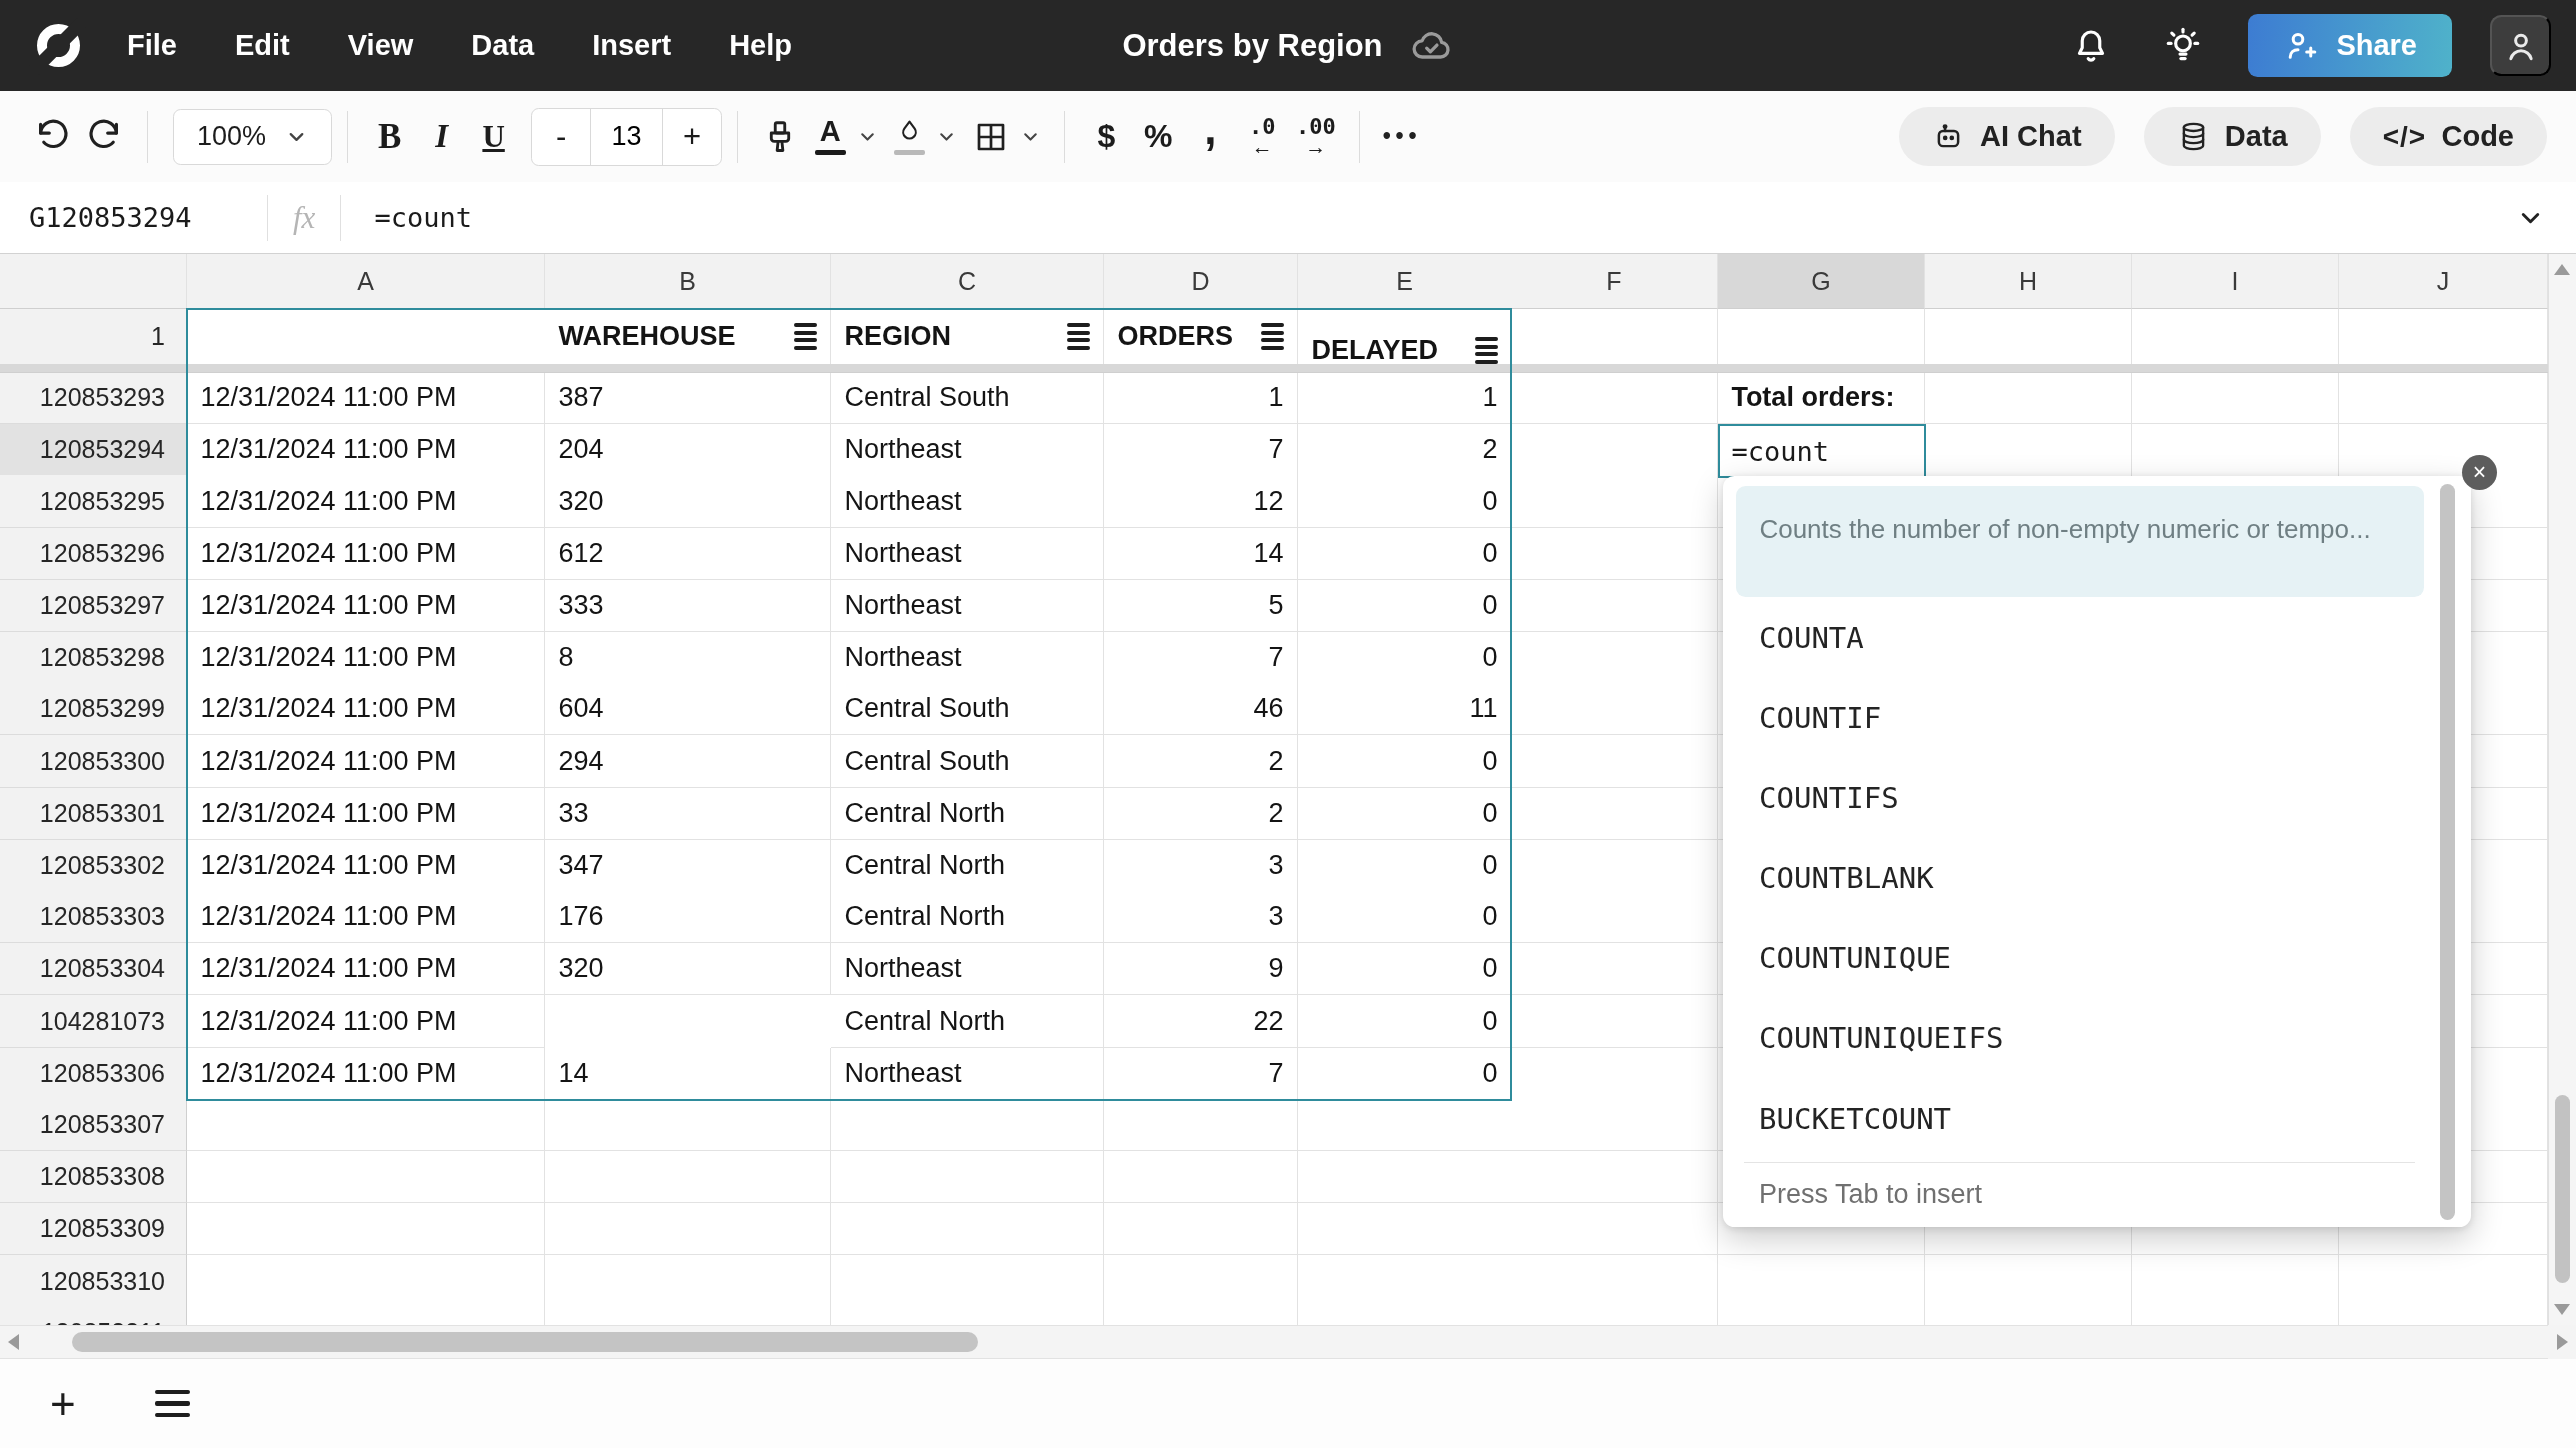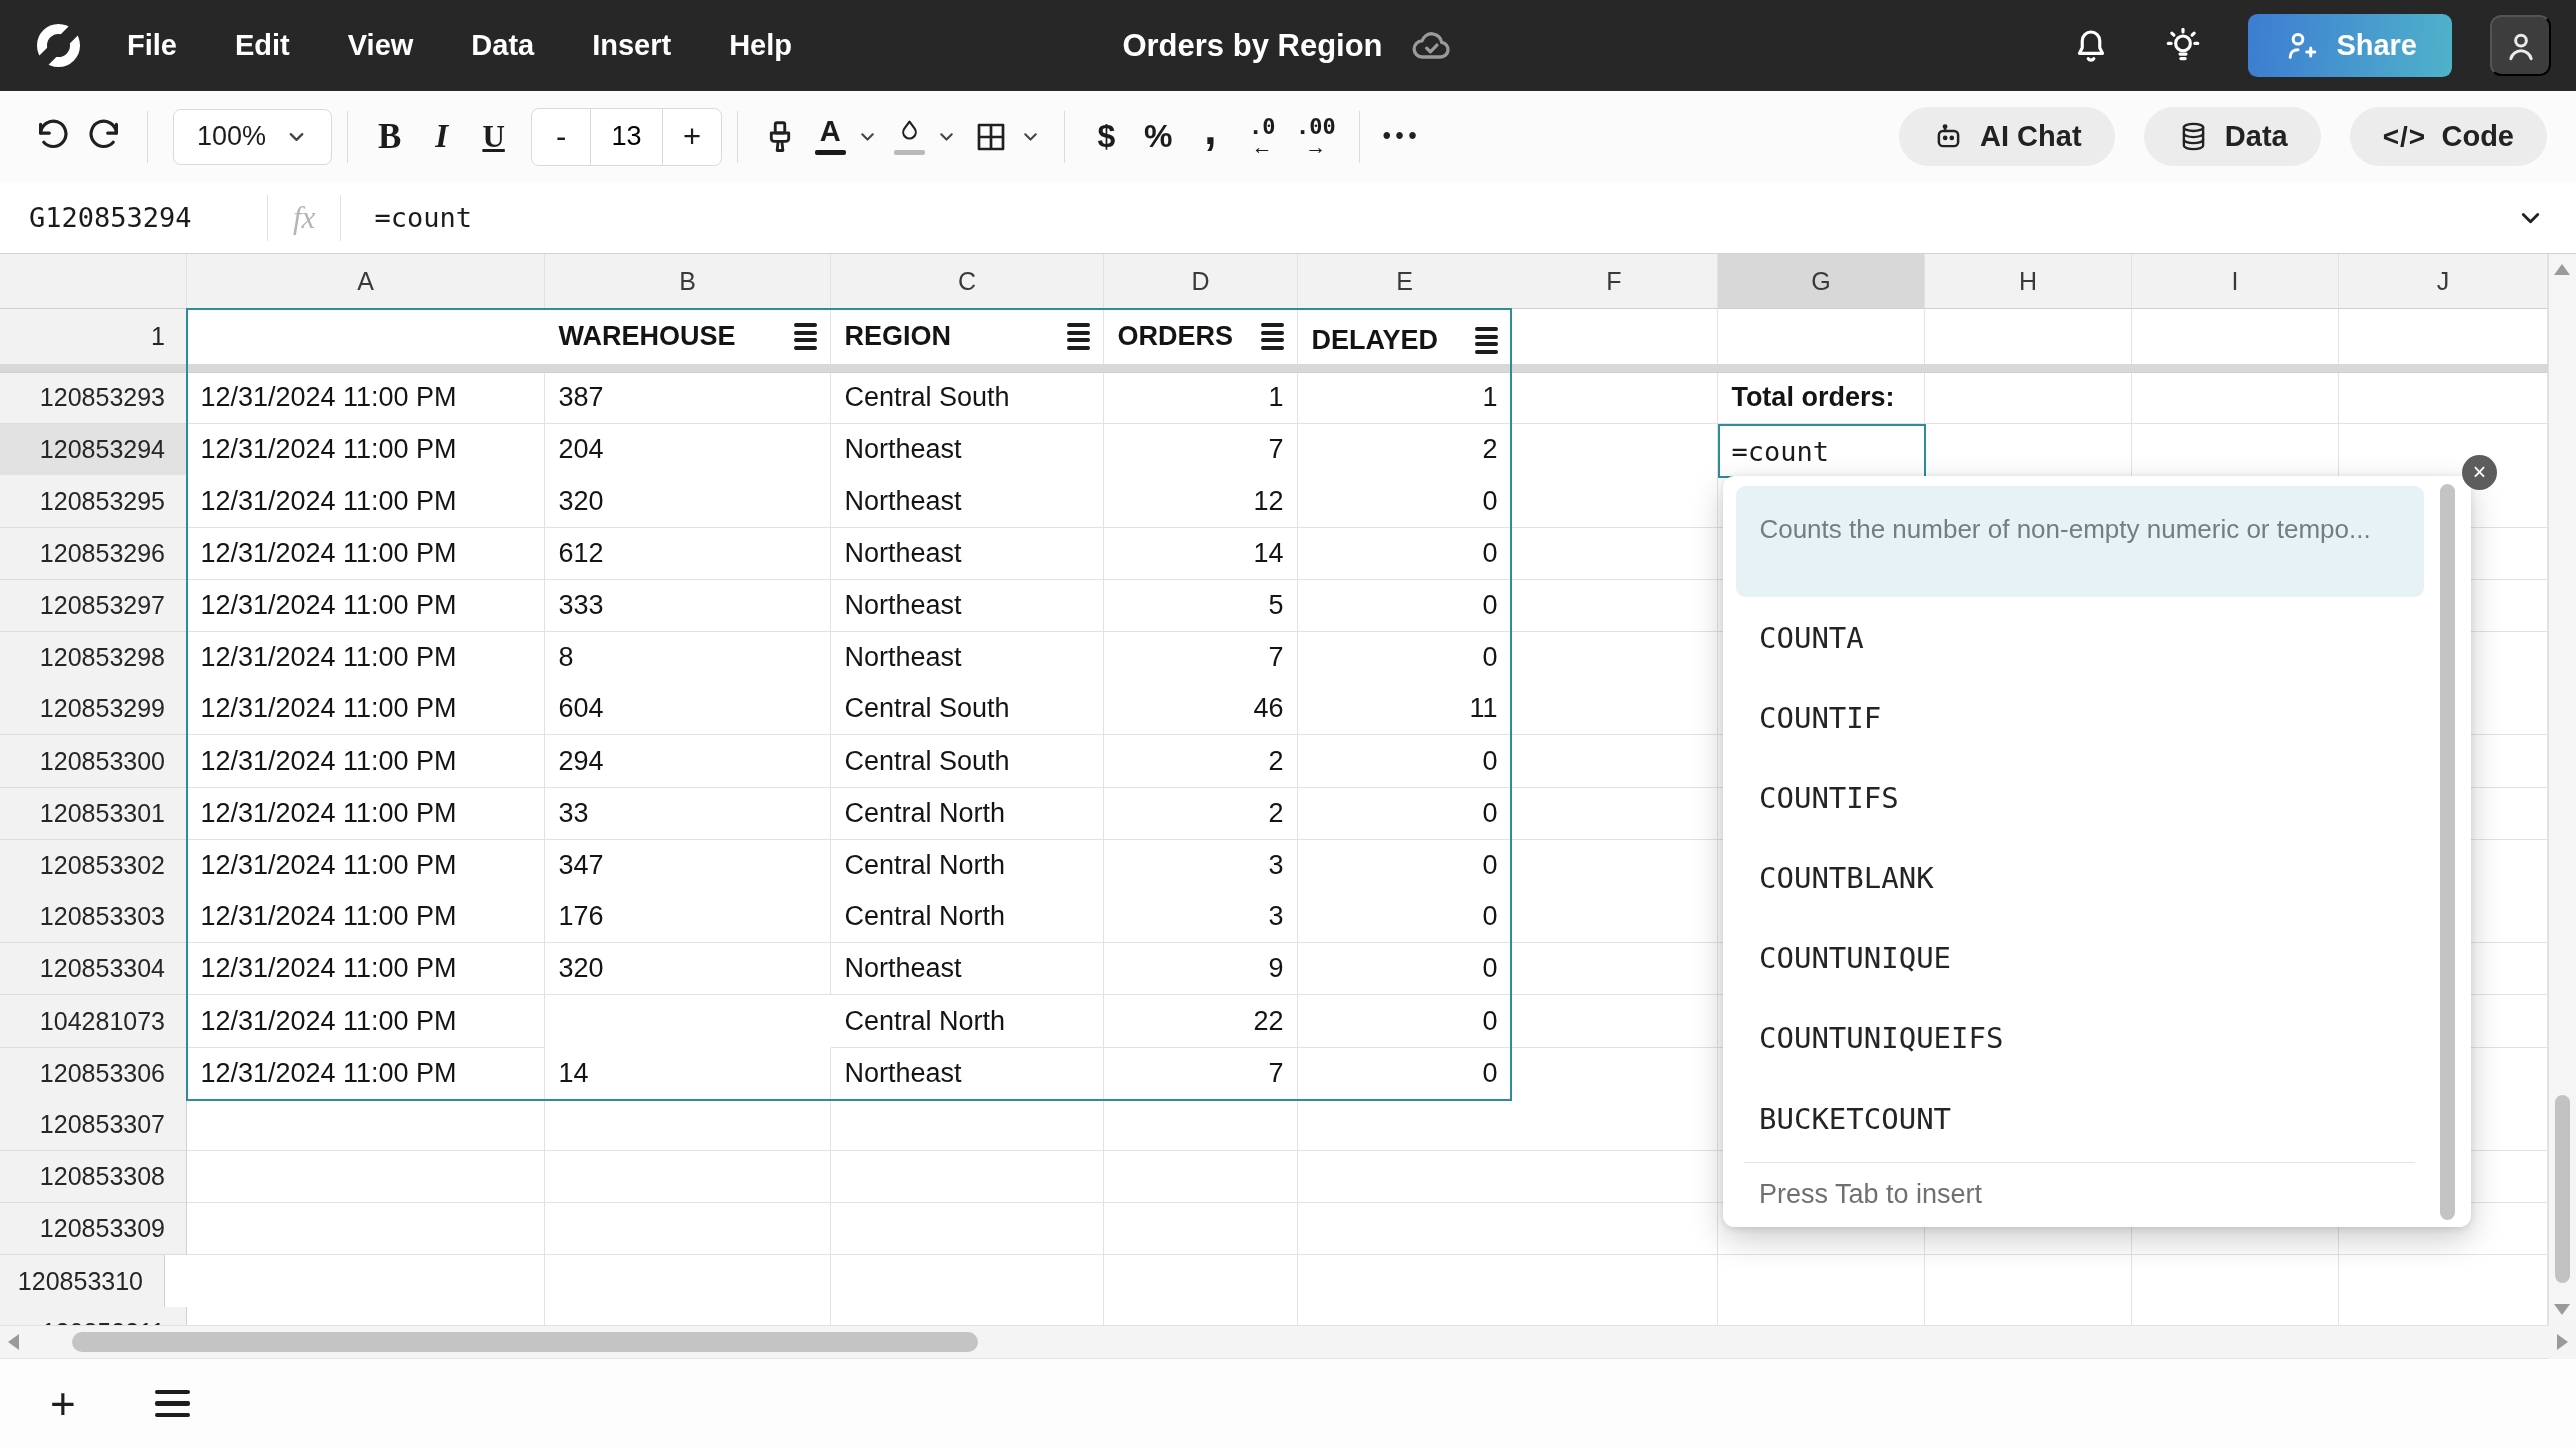--- a/index.html
+++ b/index.html
@@ -330,21 +330,21 @@
       </div>
       <div class="cell th-cell" style="left: 1104px; top: 55px; width: 194px; height: 56px;">
         <span>ORDERS</span>
         <span class="filter-icon">
           <i></i>
           <i></i>
           <i></i>
           <i></i>
         </span>
       </div>
-      <div class="cell th-cell" style="left: 1298px; top: 59px; width: 214px; height: 56px;">
+      <div class="cell th-cell" style="left: 1298px; top: 69px; width: 214px; height: 56px;">
         <span>DELAYED</span>
         <span class="filter-icon">
           <i></i>
           <i></i>
           <i></i>
           <i></i>
         </span>
       </div>
       <div class="cell" style="left: 1511px; top: 55px; width: 207px; height: 56px;"></div>
       <div class="cell" style="left: 1718px; top: 55px; width: 207px; height: 56px;"></div>
@@ -531,21 +531,21 @@
       <div class="cell" style="left: 187px; top: 949px; width: 358px; height: 52px;"></div>
       <div class="cell" style="left: 545px; top: 949px; width: 286px; height: 52px;"></div>
       <div class="cell" style="left: 831px; top: 949px; width: 273px; height: 52px;"></div>
       <div class="cell" style="left: 1104px; top: 949px; width: 194px; height: 52px;"></div>
       <div class="cell" style="left: 1298px; top: 949px; width: 214px; height: 52px;"></div>
       <div class="cell" style="left: 1511px; top: 949px; width: 207px; height: 52px;"></div>
       <div class="cell" style="left: 1718px; top: 949px; width: 207px; height: 52px;"></div>
       <div class="cell" style="left: 1925px; top: 949px; width: 207px; height: 52px;"></div>
       <div class="cell" style="left: 2132px; top: 949px; width: 207px; height: 52px;"></div>
       <div class="cell" style="left: 2339px; top: 949px; width: 209px; height: 52px;"></div>
-      <div class="cell rowhead" style="left: 0px; top: 1001px; width: 165px; height: 53px;">120853310</div>
+      <div class="cell rowhead" style="left: 0px; top: 1001px; width: 187px; height: 53px;">120853310</div>
       <div class="cell" style="left: 187px; top: 1001px; width: 358px; height: 53px;"></div>
       <div class="cell" style="left: 545px; top: 1001px; width: 286px; height: 53px;"></div>
       <div class="cell" style="left: 831px; top: 1001px; width: 273px; height: 53px;"></div>
       <div class="cell" style="left: 1104px; top: 1001px; width: 194px; height: 53px;"></div>
       <div class="cell" style="left: 1298px; top: 1001px; width: 214px; height: 53px;"></div>
       <div class="cell" style="left: 1511px; top: 1001px; width: 207px; height: 53px;"></div>
       <div class="cell" style="left: 1718px; top: 1001px; width: 207px; height: 53px;"></div>
       <div class="cell" style="left: 1925px; top: 1001px; width: 207px; height: 53px;"></div>
       <div class="cell" style="left: 2132px; top: 1001px; width: 207px; height: 53px;"></div>
       <div class="cell" style="left: 2339px; top: 1001px; width: 209px; height: 53px;"></div>

